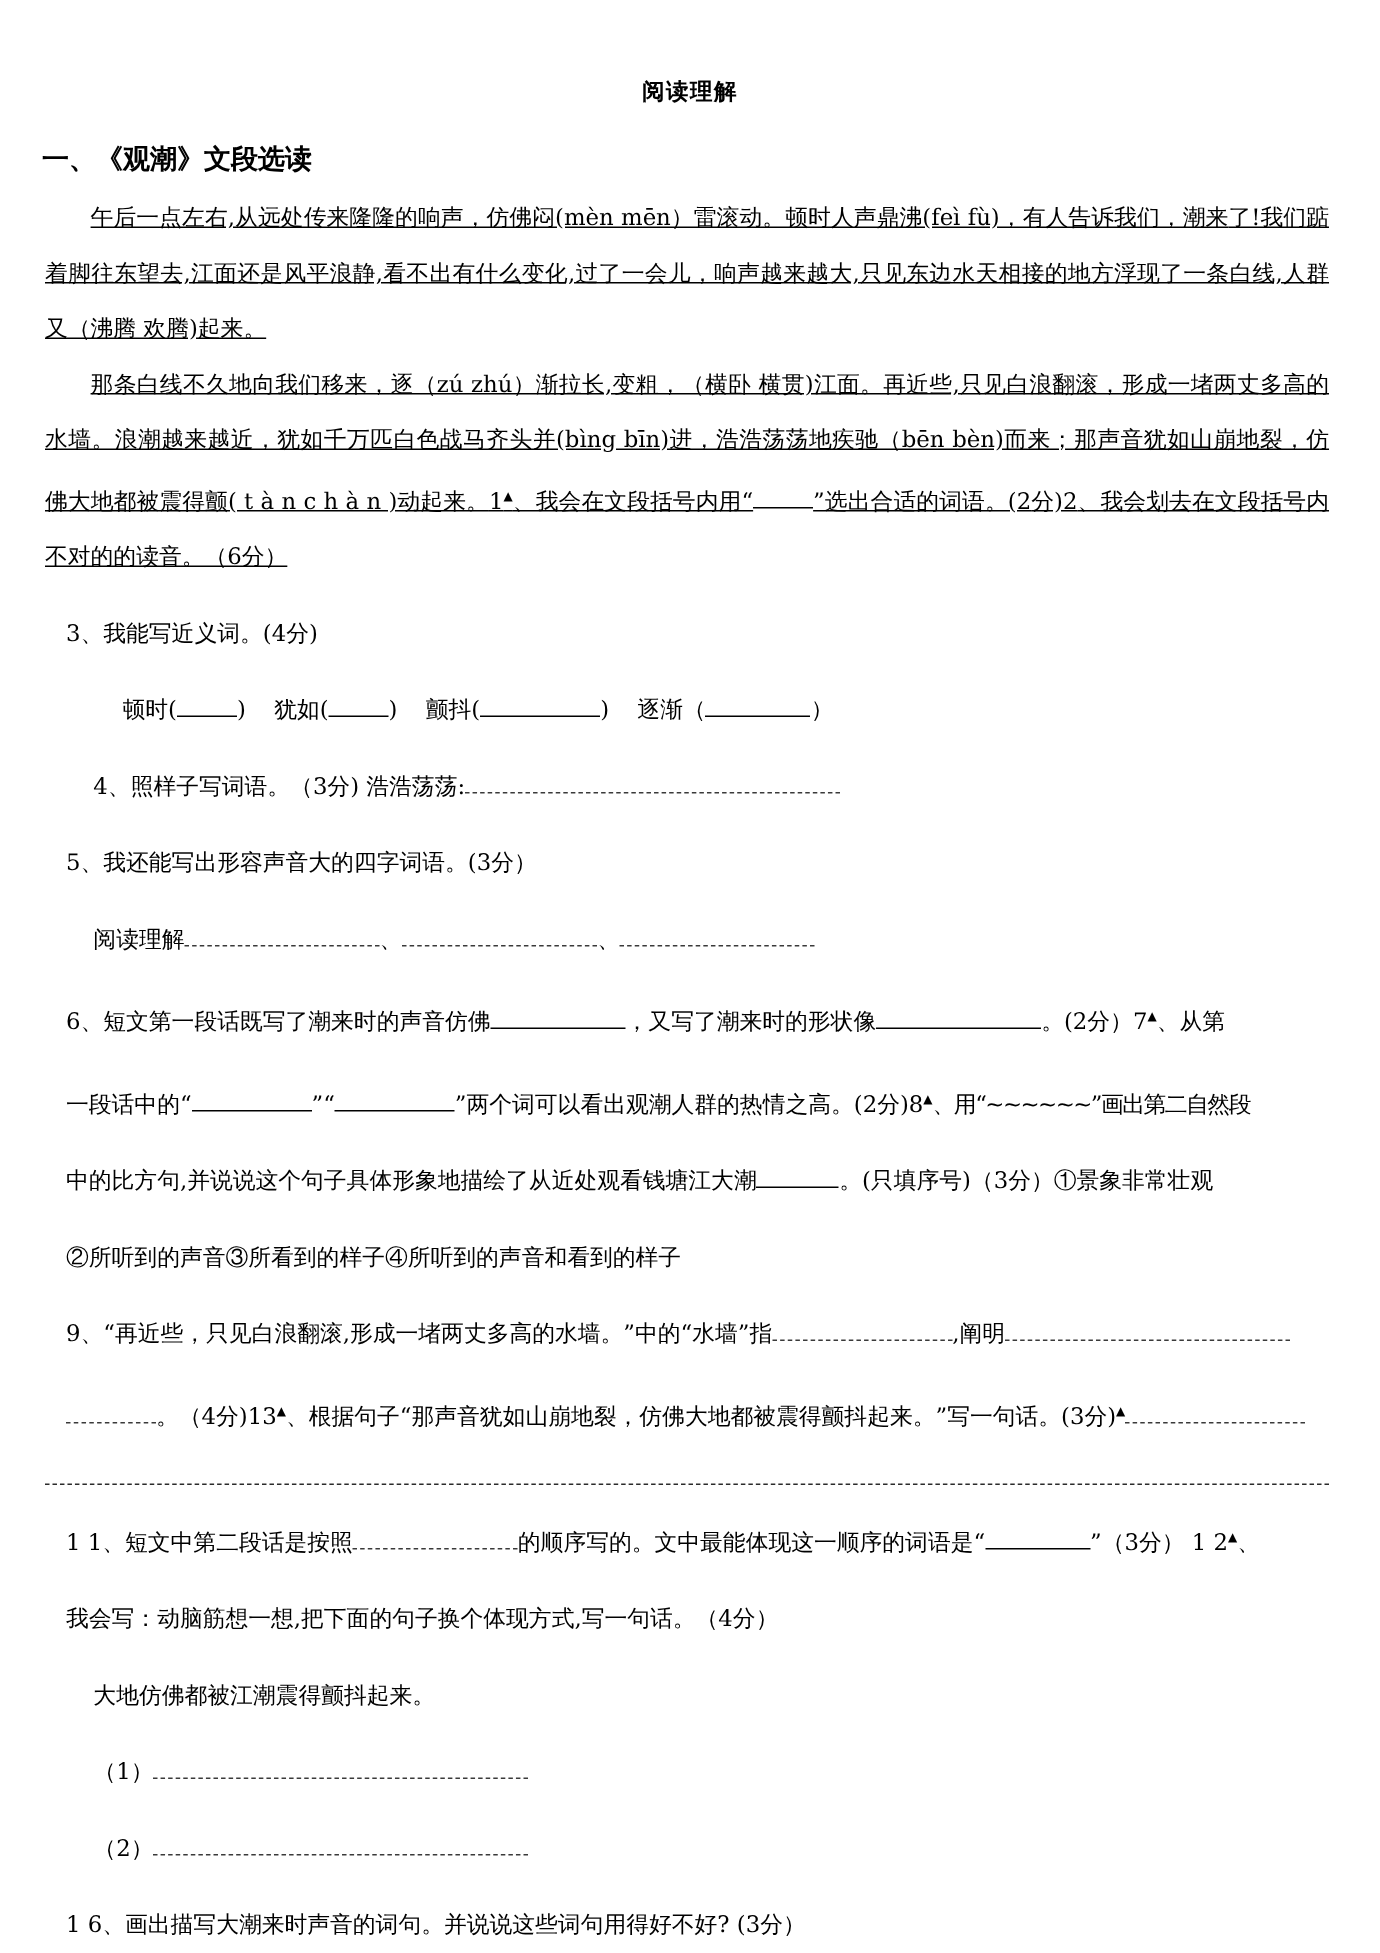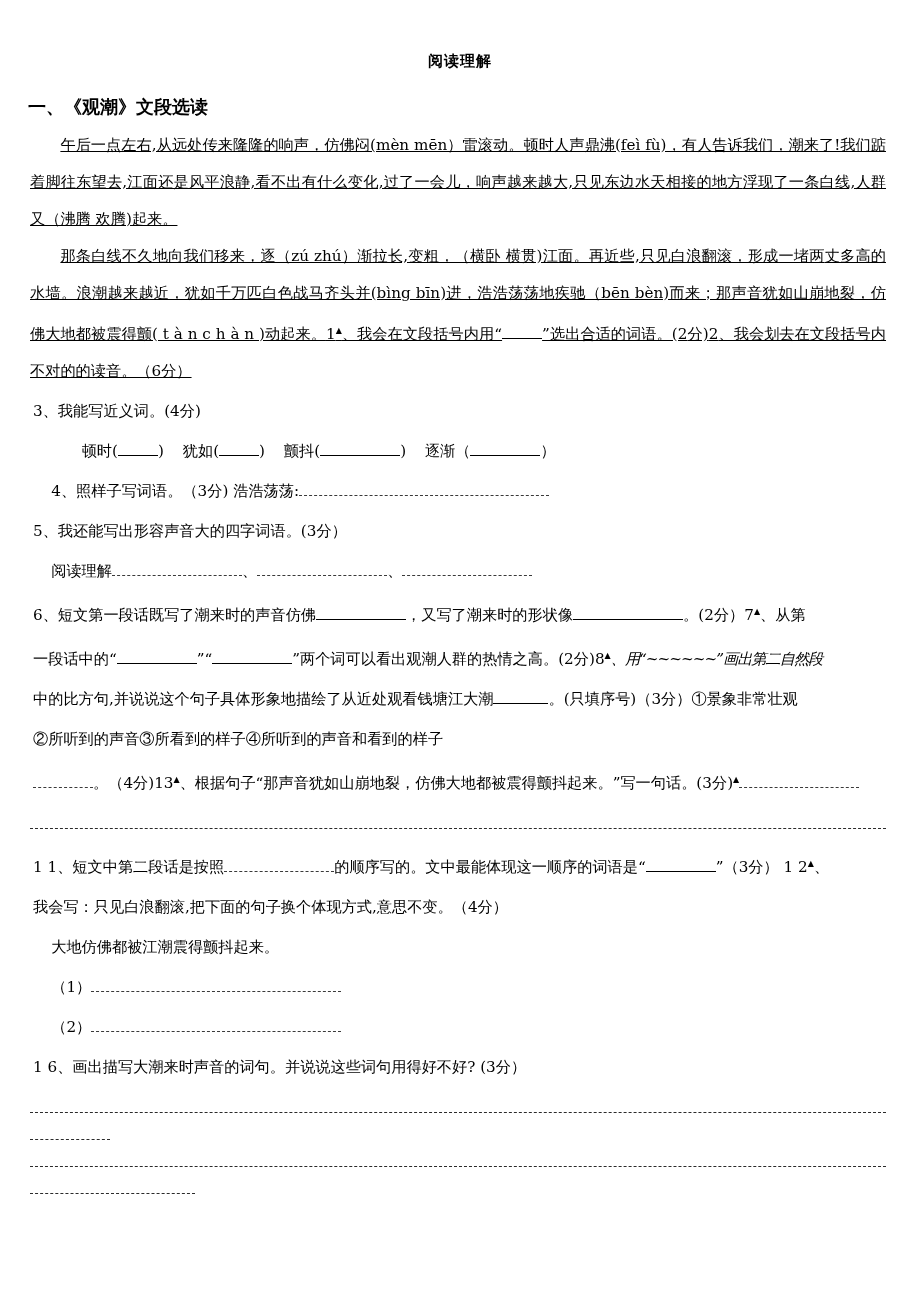--- a/index.html
+++ b/index.html
@@ -47,21 +47,21 @@
     margin: 0;
     padding: 0;
   }
   p.para.indent {
     text-indent: 2em;
     text-decoration: underline;
   }
   .gap-md { height: 10px; }
 
   .q-line {
-    margin: 3px;
+    margin: 14px;
     padding: 0;
     font-size: 15.2px;
     line-height: 37px;
     text-align: justify;
     text-justify: inter-ideograph;
   }
   .q-line.indent1 { text-indent: 1.2em; }
 
   .sup {
     font-size: 8px;
@@ -111,21 +111,20 @@
   .syn-row {
     font-size: 15.2px;
     line-height: 37px;
     margin: 0 0 0 30px;
     text-indent: 3.4em;
     white-space: nowrap;
   }
   .syn-row span.cell { margin-right: 14px; }
   .tilde {
     letter-spacing: -1px;
-    font-style: italic;
   }
 </style>
 </head>
 <body>
 
 <div class="page">
 
   <div class="doc-title">阅读理解</div>
 
   <div class="section-heading">一、《观潮》文段选读</div>
@@ -162,30 +161,31 @@
     <p class="q-line"><span>6、短文第一段话既写了潮来时的声音仿佛</span><span class="blank w90"></span><span>，又写了潮来时的形状像</span><span class="blank w110"></span><span>。(2分）</span><span>7</span><span class="sup">▲</span><span>、从第</span></p>
 
     <p class="q-line"><span>一段话中的“</span><span class="blank w80"></span><span>”“</span><span class="blank w80"></span><span>”两个词可以看出观潮人群的热情之高。(2分)</span><span>8</span><span class="sup">▲</span><span class="tilde">、用“~~~~~~”画出第二自然段</span></p>
 
     <p class="q-line"><span>中的比方句,并说说这个句子具体形象地描绘了从近处观看钱塘江大潮</span><span class="blank w55"></span><span>。(只填序号)（3分）①景象非常壮观</span></p>
 
     <p class="q-line">②所听到的声音③所看到的样子④所听到的声音和看到的样子</p>
   </div>
 
   <div class="body-block">
+    <p class="q-line"><span>9、“再近些，只见白浪翻滚,形成一堵两丈多高的水墙。”中的“水墙”指</span><span class="blank-dash w120"></span><span>,阐明</span><span class="blank-dash w190"></span></p>
 
     <p class="q-line"><span class="blank-dash w60"></span><span>。（4分)</span><span>13</span><span class="sup">▲</span><span>、根据句子“那声音犹如山崩地裂，仿佛大地都被震得颤抖起来。”写一句话。(3分)</span><span class="sup">▲</span><span class="blank-dash w120"></span></p>
   </div>
 
   <div class="answer-rule"></div>
 
   <div class="body-block" style="margin-top:16px;">
     <p class="q-line"><span>1 1、短文中第二段话是按照</span><span class="blank-dash w110"></span><span>的顺序写的。文中最能体现这一顺序的词语是“</span><span class="blank w70"></span><span>”（3分） 1 2</span><span class="sup">▲</span><span>、</span></p>
 
-    <p class="q-line">我会写：只见白浪翻滚,把下面的句子换个体现方式,意思不变。（4分）</p>
+    <p class="q-line">我会写：动脑筋想一想,把下面的句子换个体现方式,写一句话。（4分）</p>
 
     <p class="q-line indent1">大地仿佛都被江潮震得颤抖起来。</p>
 
     <p class="q-line indent1"><span>（1）</span><span class="blank-dash w250"></span></p>
 
     <p class="q-line indent1"><span>（2）</span><span class="blank-dash w250"></span></p>
 
     <p class="q-line">1 6、画出描写大潮来时声音的词句。并说说这些词句用得好不好? (3分）</p>
   </div>
 

